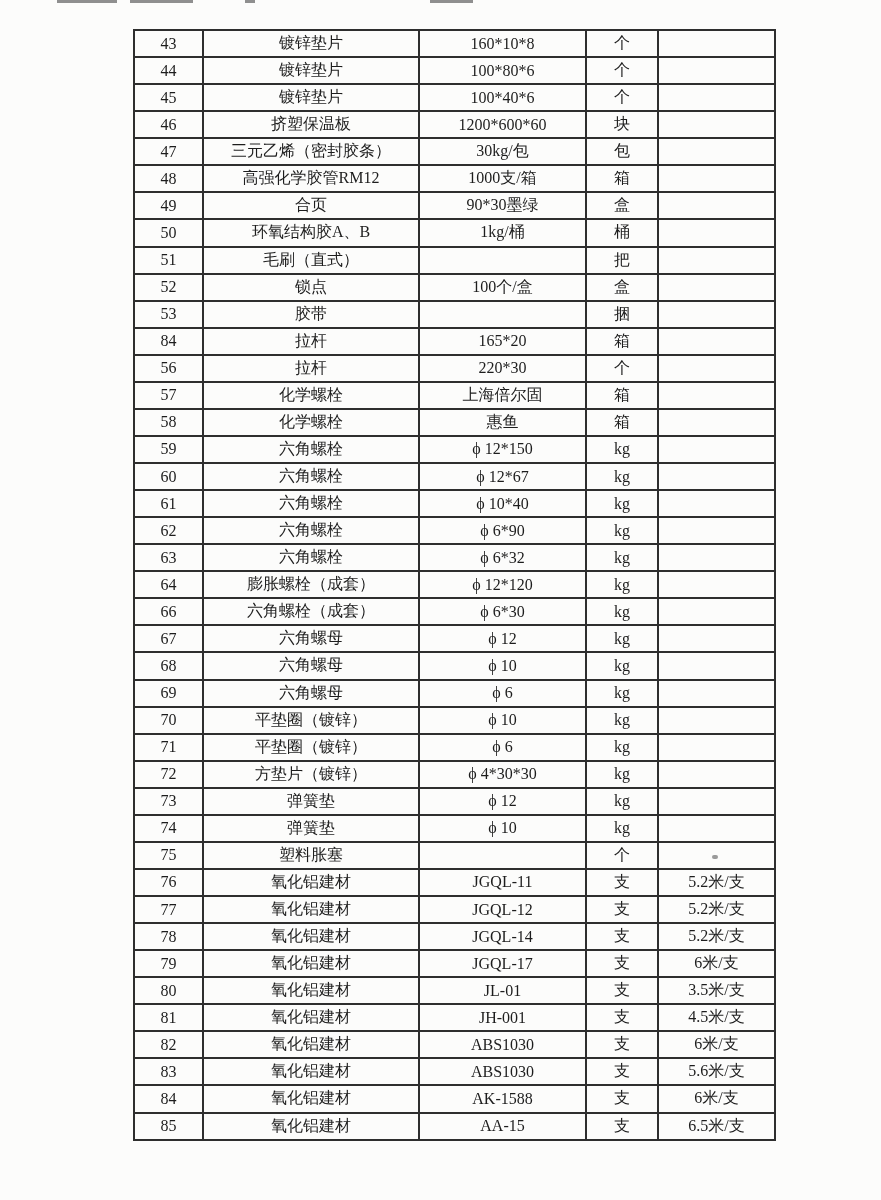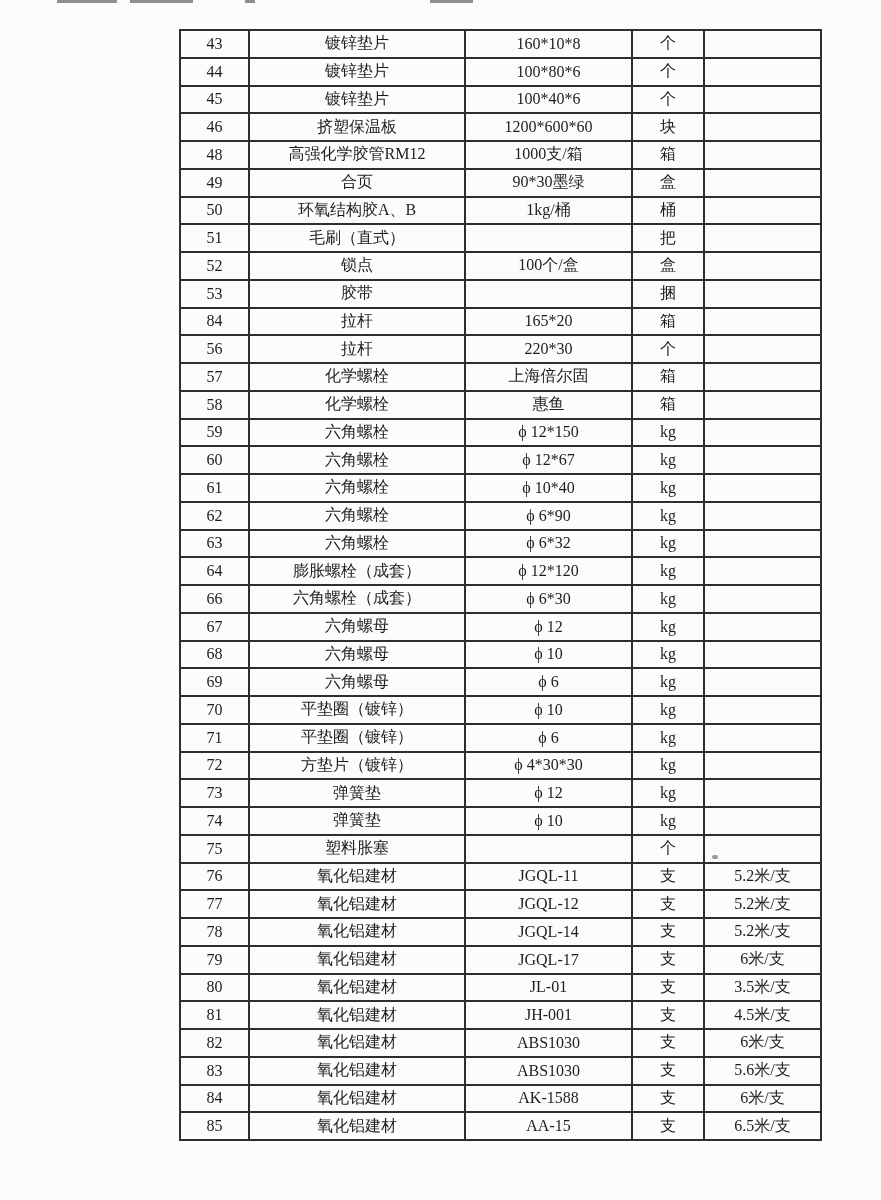--- a/index.html
+++ b/index.html
@@ -20,21 +20,20 @@
     background: #fcfcfb;
   }
   table.materials {
     position: absolute;
     left: 133px;
     top: 29px;
     width: 641px;
     height: 1112px;
     border-collapse: collapse;
     table-layout: fixed;
-    margin-left: 46px;
   }
   table.materials td {
     border: 2px solid #2e2e2e;
     text-align: center;
     vertical-align: middle;
     font-family: "Liberation Serif", "DejaVu Serif", serif;
     font-size: 16px;
     color: #1d1d1d;
     padding: 0;
     overflow: hidden;
@@ -96,20 +95,27 @@
           <td></td>
         </tr>
         <tr>
           <td>46</td>
           <td>挤塑保温板</td>
           <td>1200*600*60</td>
           <td>块</td>
           <td></td>
         </tr>
         <tr>
+          <td>47</td>
+          <td>三元乙烯（密封胶条）</td>
+          <td>30kg/包</td>
+          <td>包</td>
+          <td></td>
+        </tr>
+        <tr>
           <td>48</td>
           <td>高强化学胶管RM12</td>
           <td>1000支/箱</td>
           <td>箱</td>
           <td></td>
         </tr>
         <tr>
           <td>49</td>
           <td>合页</td>
           <td>90*30墨绿</td>

